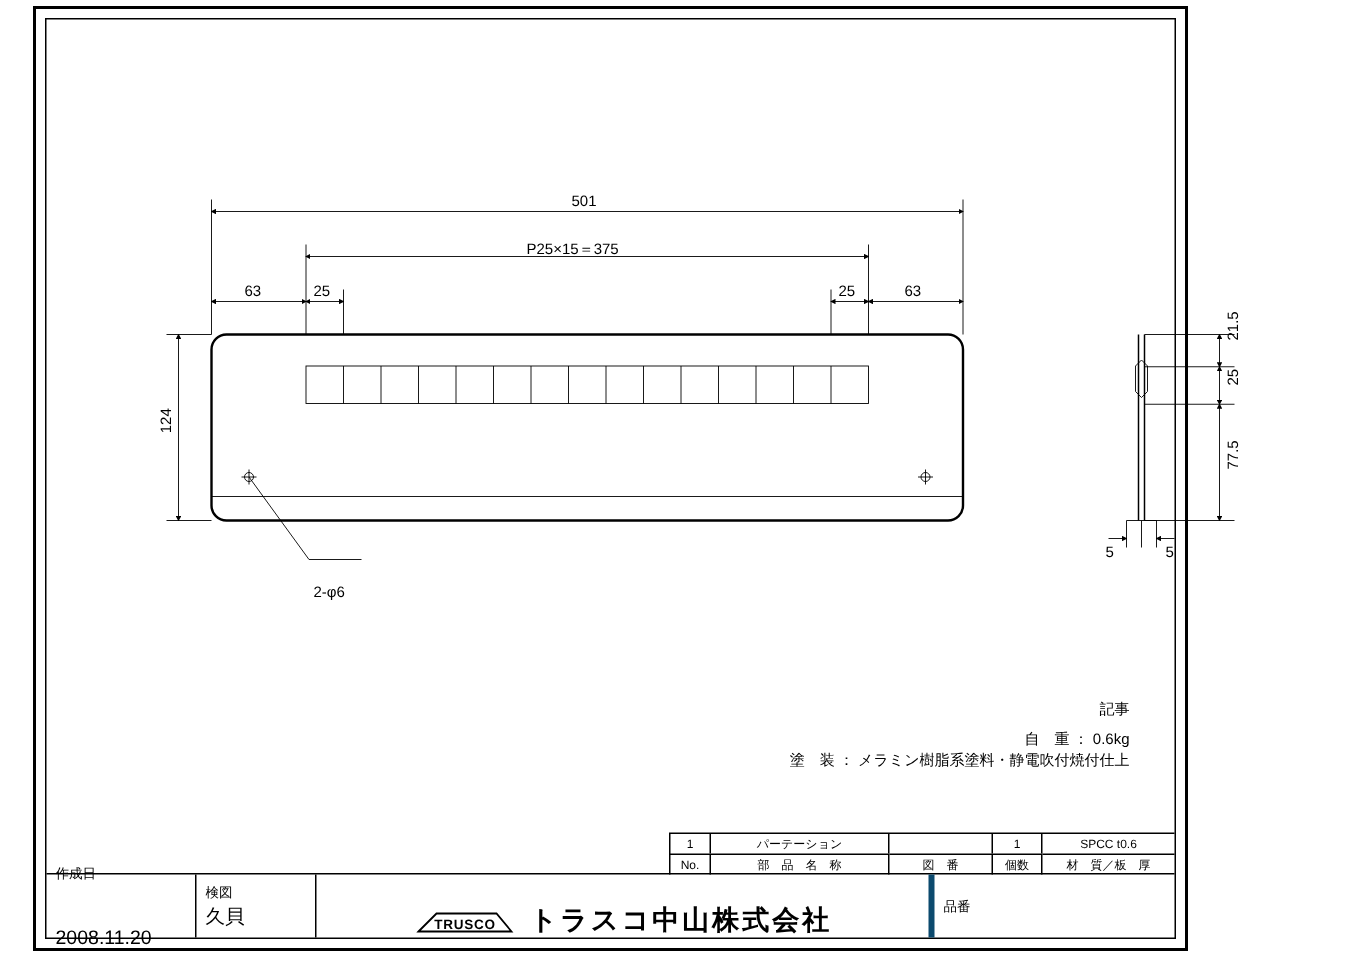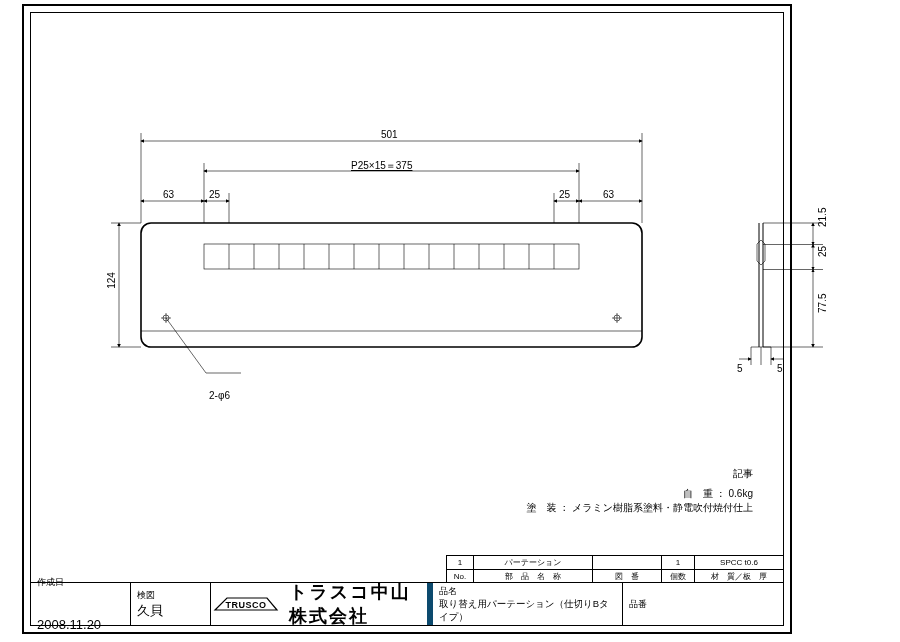--- a/index.html
+++ b/index.html
@@ -53,24 +53,24 @@
     display:flex;
     flex-direction:column;
     justify-content:center;
     padding:2px 6px;
   }
   .tb-label { font-size:9px; }
   .tb-value { font-size:13px; }
   .logo-cell {
     flex:1;
     display:flex;
-    align-items:center;
+    align-items:flex-end;
     justify-content:center;
     gap:8px;
-    border-right:6px solid #0c4a6e;
+    border-right:4px solid #0c4a6e;
   }
   .logo-mark {
     width:70px; height:20px;
     display:flex; align-items:center; justify-content:center;
     font-weight:700; font-size:12px; letter-spacing:0.5px;
   }
   .logo-text { font-weight:700; font-size:18px; letter-spacing:2px; }
 
   
   .notes { position:absolute; right:30px; bottom:110px; font-size:10px; line-height:14px; text-align:right; }
@@ -184,21 +184,21 @@
 
         <line class="thin" x1="720" y1="334" x2="720" y2="352"></line>
         <line class="thin" x1="730" y1="334" x2="730" y2="352"></line>
         <line class="thin" x1="740" y1="334" x2="740" y2="352"></line>
         <line class="thin" x1="708" y1="346" x2="720" y2="346" marker-end="url(#ah)"></line>
         <line class="thin" x1="752" y1="346" x2="740" y2="346" marker-end="url(#ah)"></line>
       </g>
     </svg>
 
     <div class="abs dim-text" style="left:350px; top:116px;">501</div>
-    <div class="abs dim-text" style="left:320px; top:146px;text-decoration:underline;">P25×15＝375</div>
+    <div class="abs dim-text" style="left:320px; top:146px;">P25×15＝375</div>
     <div class="abs dim-text" style="left:132px; top:176px;">63</div>
     <div class="abs dim-text" style="left:178px; top:176px;">25</div>
     <div class="abs dim-text" style="left:528px; top:176px;">25</div>
     <div class="abs dim-text" style="left:572px; top:176px;">63</div>
     <div class="abs dim-text" style="left:72px;  top:262px; transform:rotate(-90deg);">124</div>
     <div class="abs dim-text" style="left:178px; top:352px;margin-top:25px;">2-φ6</div>
 
     <div class="abs dim-text" style="left:786px; top:214px; transform:rotate(-90deg); transform-origin:left top;">21.5</div>
     <div class="abs dim-text" style="left:786px; top:244px; transform:rotate(-90deg); transform-origin:left top;">25</div>
     <div class="abs dim-text" style="left:786px; top:300px; transform:rotate(-90deg); transform-origin:left top;">77.5</div>
@@ -249,23 +249,19 @@
       </div>
       <div class="logo-cell">
         <span class="logo-mark">
           <svg width="70" height="20" viewBox="0 0 70 20">
             <path d="M4,16 L16,4 h40 L66,16 z" fill="none" stroke="#000" stroke-width="1.2"></path>
             <text x="35" y="14" text-anchor="middle" font-size="9" font-weight="700" font-family="sans-serif">TRUSCO</text>
           </svg>
         </span>
         <span class="logo-text">トラスコ中山株式会社</span>
       </div>
-      <div class="tb-cell" style="width:190px;">
-        <div class="tb-label">品名</div>
-        <div class="tb-value" style="font-size:9.5px;">取り替え用パーテーション（仕切りBタイプ）</div>
-      </div>
       <div class="tb-cell" style="width:160px; border-right:none;">
         <div class="tb-label">品番</div>
       </div>
     </div>
 
   </div>
 </div>
 
 </body></html>

